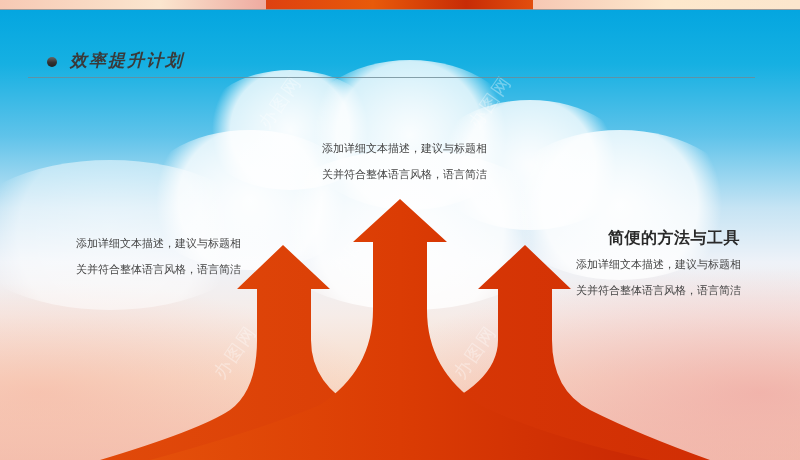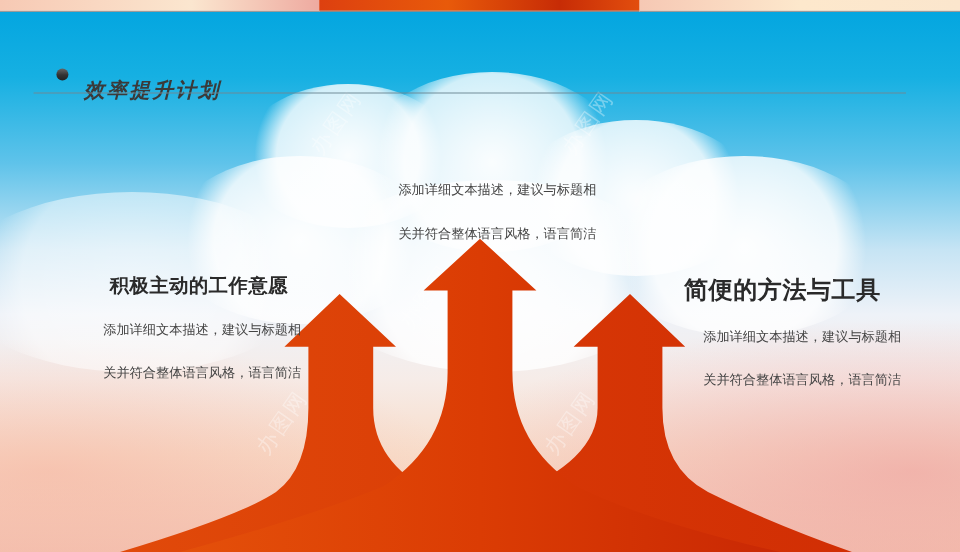--- a/index.html
+++ b/index.html
@@ -8,32 +8,32 @@
   .top-strip .left { position:absolute; left:0; top:0; width:266px; height:9px; background:linear-gradient(90deg,#f7c9b4,#fbe6cf 60%,#eeaaa0); border-bottom:1px solid #9a9a9a; }
   .top-strip .mid { position:absolute; left:266px; top:0; width:267px; height:9px; background:linear-gradient(90deg,#dd4010,#e85a0a 40%,#c72c06 75%,#e24e0e); border-bottom:1px solid #8a8a8a; }
   .top-strip .right { position:absolute; left:533px; top:0; width:267px; height:9px; background:linear-gradient(90deg,#f6c8b4,#fde8cc 50%,#fbe6cd); border-bottom:1px solid #9a9a9a; }
   .slide { position:absolute; left:0; top:10px; width:800px; height:450px; overflow:hidden;
     background:
       radial-gradient(ellipse 70% 40% at 95% 85%, rgba(236,150,150,0.55), rgba(236,150,150,0) 70%),
       radial-gradient(ellipse 60% 35% at 5% 85%, rgba(245,170,150,0.45), rgba(245,170,150,0) 70%),
       linear-gradient(180deg,#04a6e0 0%,#16b0e2 12%,#5fc3ea 28%,#c6e4f4 44%,#eef2f8 56%,#f6ece8 68%,#f8dcc9 82%,#f4c3b2 100%);
   }
   .cloud { position:absolute; border-radius:50%; background:radial-gradient(circle at 50% 50%, rgba(255,255,255,0.97), rgba(255,255,255,0.8) 55%, rgba(255,255,255,0) 72%); }
-  .header-title { position:absolute; left:70px; top:54px; font-size:17px; font-style:italic; font-weight:bold; color:#3a3a3a; letter-spacing:2px; }
+  .header-title { position:absolute; left:70px; top:39px; font-size:17px; font-style:italic; font-weight:bold; color:#3a3a3a; letter-spacing:2px; }
   .bullet { position:absolute; left:47px; top:47px; width:10px; height:10px; border-radius:50%; background:linear-gradient(180deg,#666 0%,#333 55%,#222 100%); }
   .divider { position:absolute; left:28px; top:67px; width:727px; height:1px; background:#6e8a95; opacity:0.8; }
   .block { position:absolute; color:#333; }
   .block h3 { margin:0; font-size:15px; font-weight:bold; color:#2a2a2a; letter-spacing:0.5px; white-space:nowrap; }
-  .block p { margin:16px; font-size:11px; color:#444; line-height:20px; white-space:nowrap;text-align:right; }
+  .block p { margin:6px; font-size:11px; color:#444; line-height:20px; white-space:nowrap;text-align:right; }
   .b-center { left:316px; top:123px; width:170px; text-align:center; }
   .b-center h3 { font-size:16px; margin-bottom:3px; }
   .b-left { left:70px; top:218px; width:170px; text-align:right; }
   .b-left h3 { font-size:16px; margin-bottom:3px; }
   .b-right { left:570px; top:218px; width:170px; text-align:left; }
-  .b-right h3 { font-size:20px; margin-bottom:3px; }
+  .b-right h3 { font-size:16px; margin-bottom:3px;text-align:right; }
   .arrows { position:absolute; left:0; top:0; width:800px; height:450px; }
   .wm { position:absolute; font-size:18px; color:rgba(255,255,255,0.35); transform:rotate(-55deg); letter-spacing:2px; }
 </style>
 </head>
 <body>
 
 <div class="top-strip">
   <div class="left"></div>
   <div class="mid"></div>
   <div class="right"></div>
@@ -81,21 +81,20 @@
     <path d="M525 235 L571 279 L552 279 L552 330 Q552 380 590 400 Q640 425 710 450 L300 450 L420 405 Q498 375 498 330 L498 279 L478 279 Z" fill="url(#gR)"></path>
 
     <path d="M400 189 L447 232 L427 232 L427 300 Q427 360 480 395 Q540 425 650 450 L150 450 Q260 420 320 395 Q373 360 373 300 L373 232 L353 232 Z" fill="url(#gC)"></path>
   </svg>
 
   <div class="block b-center">
     <p>添加详细文本描述，建议与标题相</p>
     <p>关并符合整体语言风格，语言简洁</p>
   </div>
   <div class="block b-left">
-    <h3>积极主动的工作意愿</h3>
     <p>添加详细文本描述，建议与标题相</p>
     <p>关并符合整体语言风格，语言简洁</p>
   </div>
   <div class="block b-right">
     <h3>简便的方法与工具</h3>
     <p>添加详细文本描述，建议与标题相</p>
     <p>关并符合整体语言风格，语言简洁</p>
   </div>
 </div>
 

